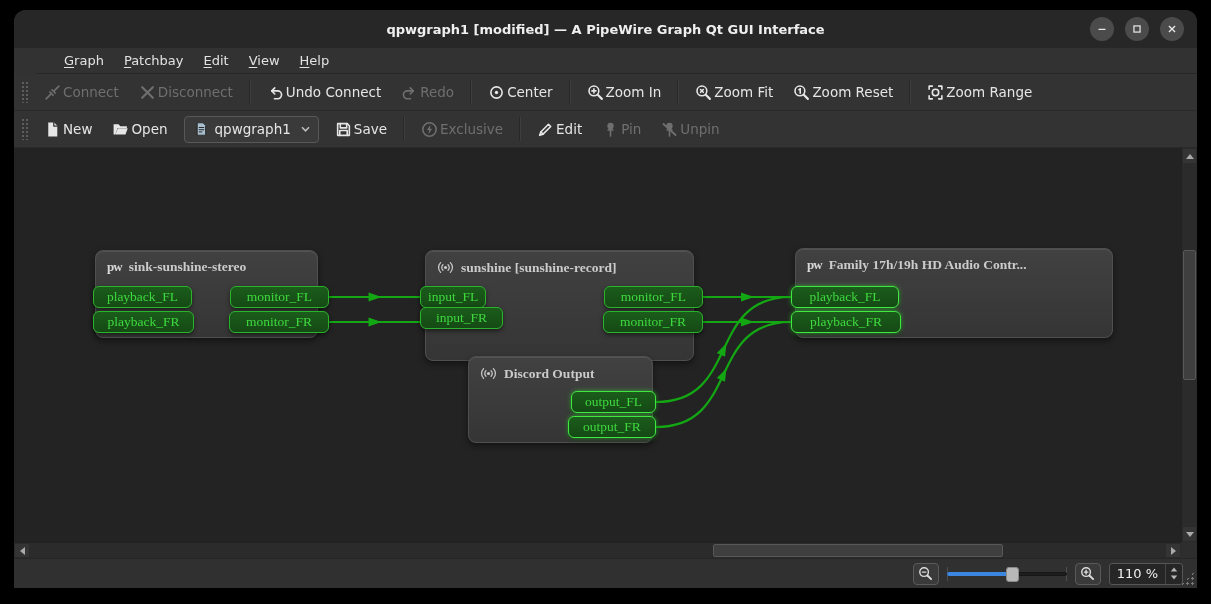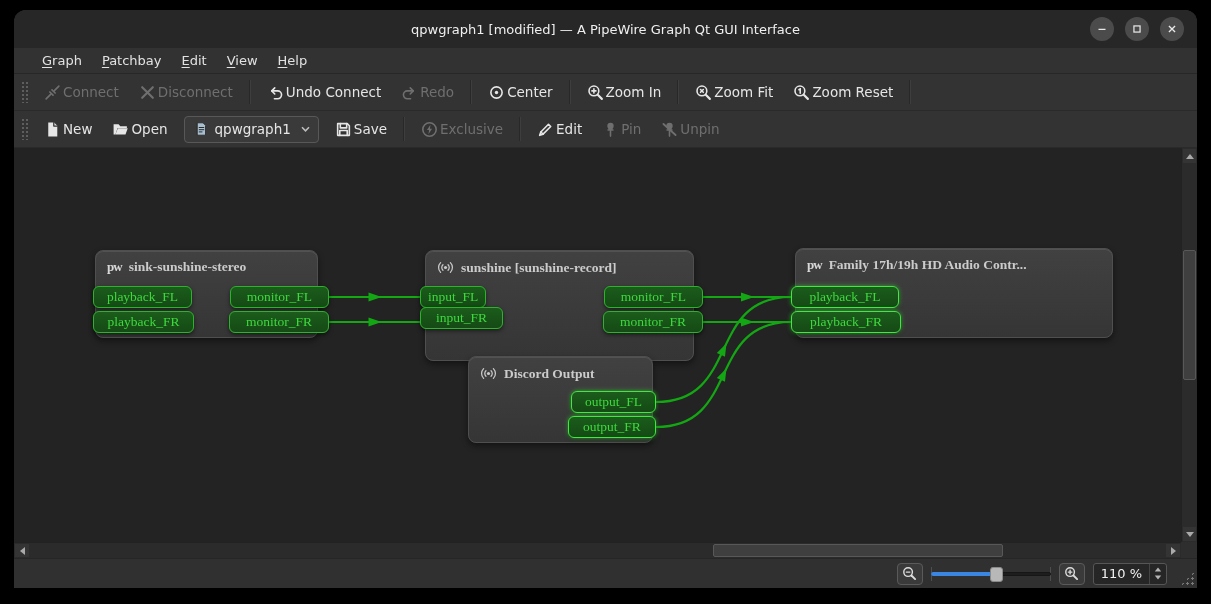--- a/index.html
+++ b/index.html
@@ -4,27 +4,27 @@
 <style>
   * { margin:0; padding:0; box-sizing:border-box; }
   html,body { background:#000; }
   #screen { position:relative; width:1211px; height:604px; background:#000; overflow:hidden;
             font-family:"DejaVu Sans","Liberation Sans",sans-serif; }
   .window { position:absolute; left:14px; top:10px; width:1183px; height:578px;
             background:#323232; border-radius:12px 12px 0 0; overflow:hidden;
             display:flex; flex-direction:column; }
   
   .titlebar { flex:0 0 38px; background:#272727; display:flex; align-items:center; position:relative; }
-  .title { position:absolute; left:0; right:0; text-align:center; color:#efefef; font-weight:normal; font-size:13px; }
+  .title { position:absolute; left:0; right:0; text-align:center; color:#efefef; font-weight:bold; font-size:13px; }
   .win-controls { margin-left:auto; display:flex; gap:11px; padding-right:13px; z-index:2; }
   .win-btn { width:24px; height:24px; border-radius:50%; background:#4b4b4b; color:#e9e9e9;
              display:flex; align-items:center; justify-content:center; }
   
   .menubar { flex:0 0 26px; background:#323232; border-bottom:1px solid #272727;
-             display:flex; align-items:center; padding-left:18px; }
+             display:flex; align-items:center; padding-left:18px;margin-left:22px; }
   .menu-item { color:#e2e2e2; font-size:13px; padding:3px 10px; }
   .menu-item u { text-decoration:underline; text-underline-offset:2px; }
   
   .toolbar { flex:0 0 37px; background:#333333; border-bottom:1px solid #2a2a2a;
              display:flex; align-items:center; padding:0 4px; }
   .tb-handle { width:7px; height:22px; margin:0 6px 0 3px;
                background-image:radial-gradient(circle,#5e5e5e 1px,transparent 1.3px);
                background-size:4px 4px; }
   .tb-btn { display:flex; align-items:center; gap:2px; padding:6px 10px; color:#e6e6e6;
             font-size:13.5px; border-radius:4px; white-space:nowrap; }
@@ -58,21 +58,21 @@
   .hscroll .sc-btn { top:1px; bottom:1px; width:14px; }
   .tri { width:0; height:0; }
   .tri.up    { border-left:4px solid transparent; border-right:4px solid transparent; border-bottom:5px solid #aaa; }
   .tri.down  { border-left:4px solid transparent; border-right:4px solid transparent; border-top:5px solid #aaa; }
   .tri.left  { border-top:4px solid transparent; border-bottom:4px solid transparent; border-right:5px solid #aaa; }
   .tri.right { border-top:4px solid transparent; border-bottom:4px solid transparent; border-left:5px solid #aaa; }
   .v-thumb { position:absolute; left:1px; right:1px; background:#3f3f3f; border:1px solid #585858; border-radius:2px; }
   .h-thumb { position:absolute; top:1px; bottom:1px; background:#3f3f3f; border:1px solid #585858; border-radius:2px; }
   
   .statusbar { flex:0 0 30px; background:#303030; border-top:1px solid #262626;
-               display:flex; align-items:center; justify-content:flex-end; padding-right:30px; position:relative; }
+               display:flex; align-items:center; justify-content:flex-end; padding-right:14px; position:relative; }
   .sb-btn { width:26px; height:22px; border:1px solid #5a5a5a; border-radius:4px; background:#3a3a3a;
             color:#dcdcdc; display:flex; align-items:center; justify-content:center; margin:0 4px; }
   .slider { position:relative; width:120px; height:20px; margin:0 4px; }
   .slider .tick { position:absolute; top:3px; bottom:3px; width:1px; background:#4e4e4e; }
   .slider .track { position:absolute; left:0; right:0; top:8px; height:4px; background:#1d1d1d;
                    border:1px solid #161616; border-radius:2px; }
   .slider .fill { position:absolute; left:0; top:8px; height:4px; background:#3a86e0; border-radius:2px; }
   .slider .handle { position:absolute; top:3px; width:13px; height:15px; background:#b8b8b8;
                     border:1px solid #8a8a8a; border-radius:3px; }
   .spinbox { display:flex; align-items:center; background:#262626; border:1px solid #565656; border-radius:3px;
@@ -178,20 +178,27 @@
         </div>
         <div class="tb-btn">
           <svg class="ic" width="17" height="17" viewBox="0 0 16 16" fill="none" stroke="currentColor" stroke-width="1.5" stroke-linecap="round" stroke-linejoin="round">
             <circle cx="6.5" cy="6.5" r="4.6"></circle>
             <path d="M10.1 10.1 L14 14" stroke-width="2"></path>
             <path d="M6.8 4.5 V8.6 M5.6 5.4 L6.8 4.5"></path>
           </svg>
           <span>Zoom Reset</span>
         </div>
         <div class="tb-sep"></div>
+        <div class="tb-btn">
+          <svg class="ic" width="17" height="17" viewBox="0 0 16 16" fill="none" stroke="currentColor" stroke-width="1.5" stroke-linecap="round" stroke-linejoin="round">
+            <path d="M2 5 V2 H5 M11 2 H14 V5 M14 11 V14 H11 M5 14 H2 V11"></path>
+            <circle cx="8" cy="8" r="3"></circle>
+          </svg>
+          <span>Zoom Range</span>
+        </div>
       </div>
 
     <div class="toolbar" id="toolbar-file">
       <div class="tb-handle"></div>
     <div class="tb-btn">
           <svg class="ic" width="17" height="17" viewBox="0 0 16 16" fill="none" stroke="currentColor" stroke-width="1.5" stroke-linecap="round" stroke-linejoin="round">
             <path d="M4 1.5 H9.5 L12.5 4.5 V14.5 H4 Z" fill="currentColor" stroke="none"></path>
             <path d="M9.2 1.5 V4.8 H12.5" stroke="#333" stroke-width="1.2"></path>
           </svg>
           <span>New</span>

